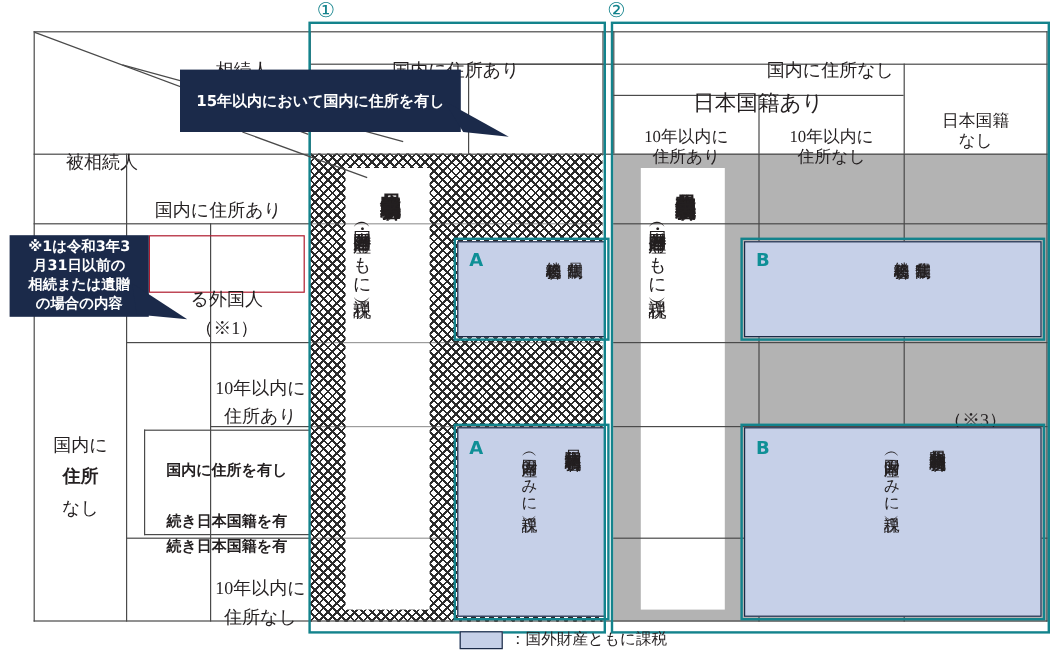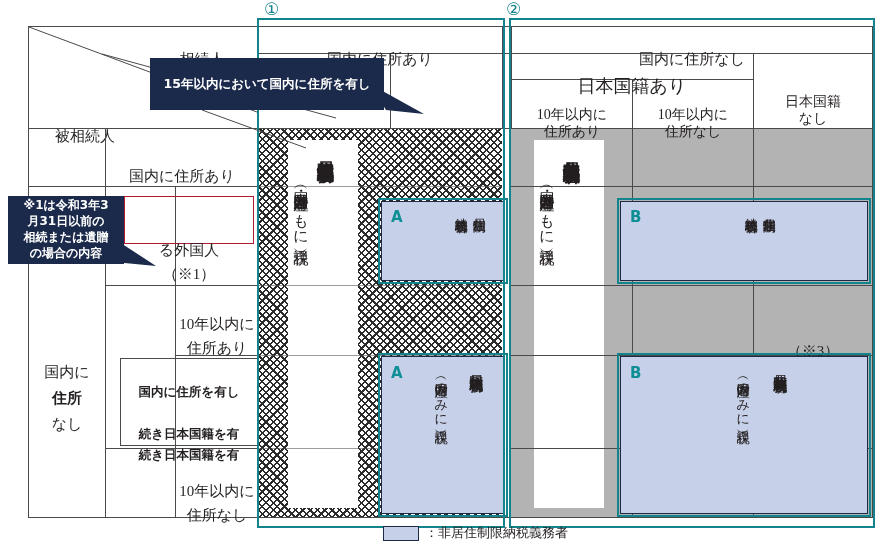--- a/index.html
+++ b/index.html
@@ -215,15 +215,15 @@
       <span>月31日以前の</span>
       <span>相続または遺贈</span>
       <span>の場合の内容</span>
     </div>
   </div>
   <svg class="abs" style="left:110px;top:236px;width:48px;height:32px;">
     <polygon points="0,0 46,30 4,26" fill="#1b2a4a"></polygon>
   </svg>
 
   <div class="legend-sw" style="left:383px;top:526px;width:36px;height:15px;"></div>
-  <div class="legend-tx" style="left:425px;top:524px;font-size:13px;">：非居住制限納税義務者</div>
+  <div class="legend-tx" style="left:425px;top:524px;font-size:13px;">：国外財産ともに課税</div>
 
 </div>
 
 </body></html>

